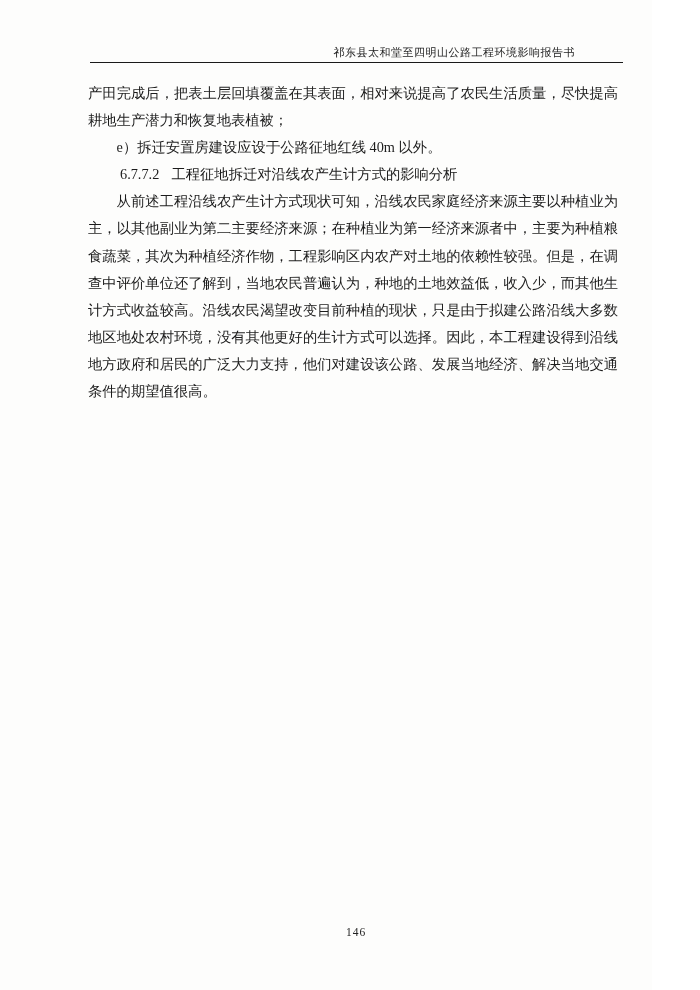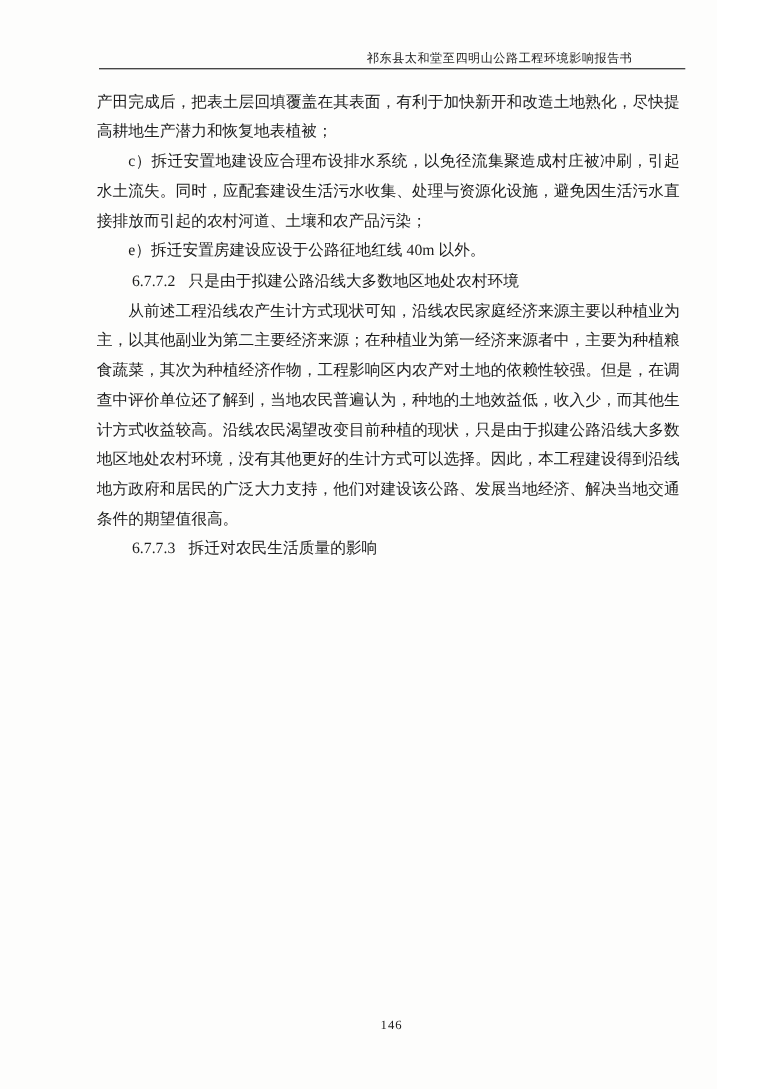--- a/index.html
+++ b/index.html
@@ -78,36 +78,32 @@
 <body>
 
 <div class="page">
 
   <div class="header-title">祁东县太和堂至四明山公路工程环境影响报告书</div>
 
   <div class="header-rule"></div>
 
   <div class="doc-body">
 
-    <p class="para no-indent">产田完成后，把表土层回填覆盖在其表面，有利于加快新开和改造土地熟化，尽快提高耕地生产潜力和恢复地表植被；</p>
+    <p class="para no-indent">产田完成后，把表土层回填覆盖在其表面，相对来说提高了农民生活质量，尽快提高耕地生产潜力和恢复地表植被；</p>
 
-    <p class="para">c）拆迁安置地建设应合理布设排水系统，以免径流集聚造成村庄被冲刷，引起水土流失。同时，应配套建设生活污水收集、处理与资源化设施，避免因生活污水直接排放而引起的农村河道、土壤和农产品污染；</p>
 
 
     <p class="para">e）拆迁安置房建设应设于公路征地红线 40m 以外。</p>
 
     <p class="para heading">
-      <span class="h-num">6.7.7.2</span><span class="h-title">只是由于拟建公路沿线大多数地区地处农村环境</span>
+      <span class="h-num">6.7.7.2</span><span class="h-title">工程征地拆迁对沿线农产生计方式的影响分析</span>
     </p>
 
     <p class="para">从前述工程沿线农产生计方式现状可知，沿线农民家庭经济来源主要以种植业为主，以其他副业为第二主要经济来源；在种植业为第一经济来源者中，主要为种植粮食蔬菜，其次为种植经济作物，工程影响区内农产对土地的依赖性较强。但是，在调查中评价单位还了解到，当地农民普遍认为，种地的土地效益低，收入少，而其他生计方式收益较高。沿线农民渴望改变目前种植的现状，只是由于拟建公路沿线大多数地区地处农村环境，没有其他更好的生计方式可以选择。因此，本工程建设得到沿线地方政府和居民的广泛大力支持，他们对建设该公路、发展当地经济、解决当地交通条件的期望值很高。</p>
 
-    <p class="para heading">
-      <span class="h-num">6.7.7.3</span><span class="h-title">拆迁对农民生活质量的影响</span>
-    </p>
 
 
 
   </div>
 
   <div class="footer">
     <span class="page-num">146</span>
   </div>
 
 </div>

